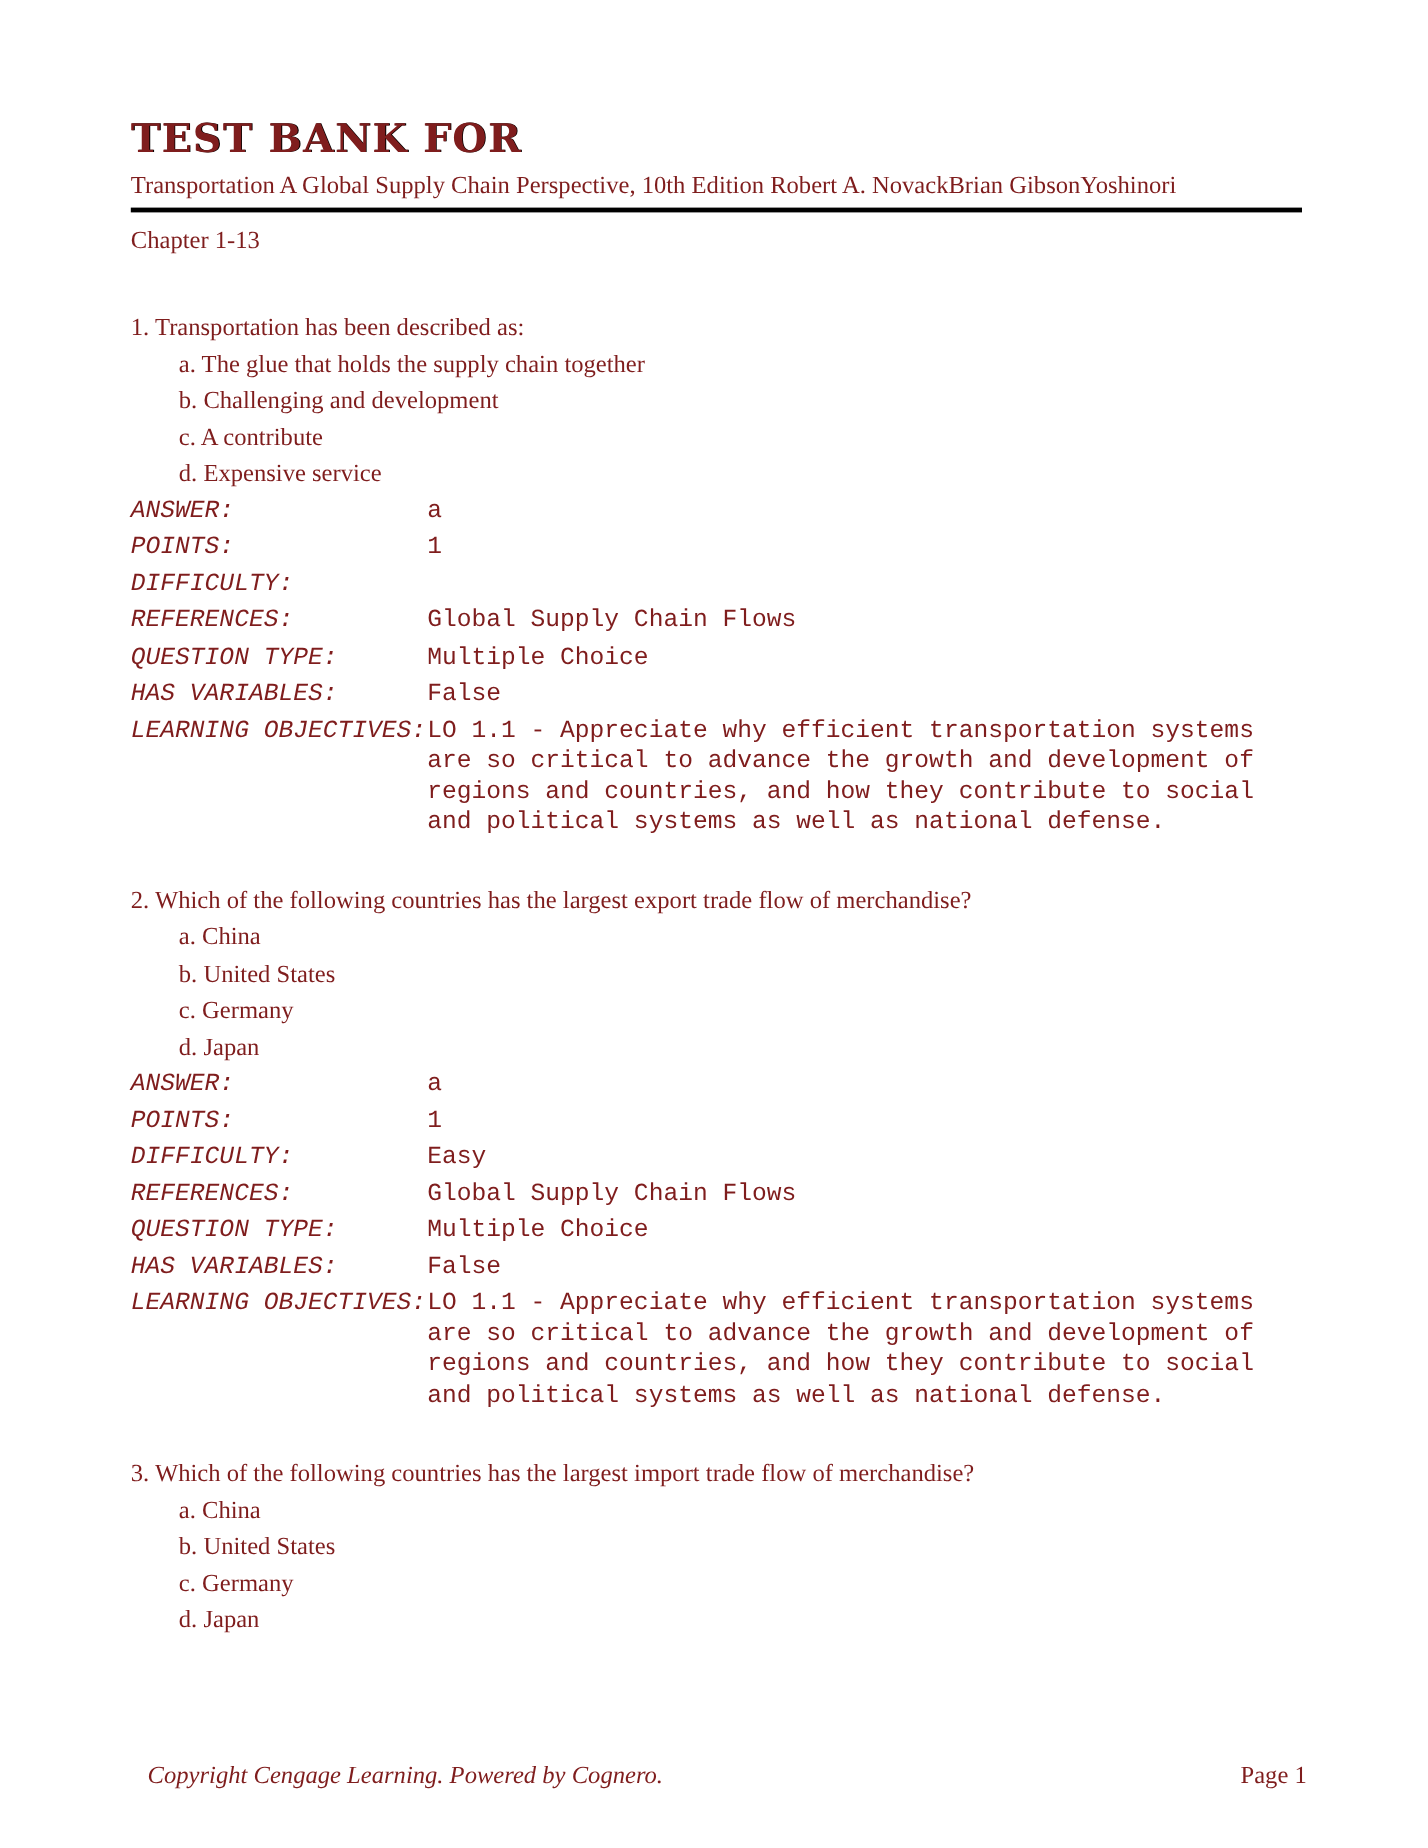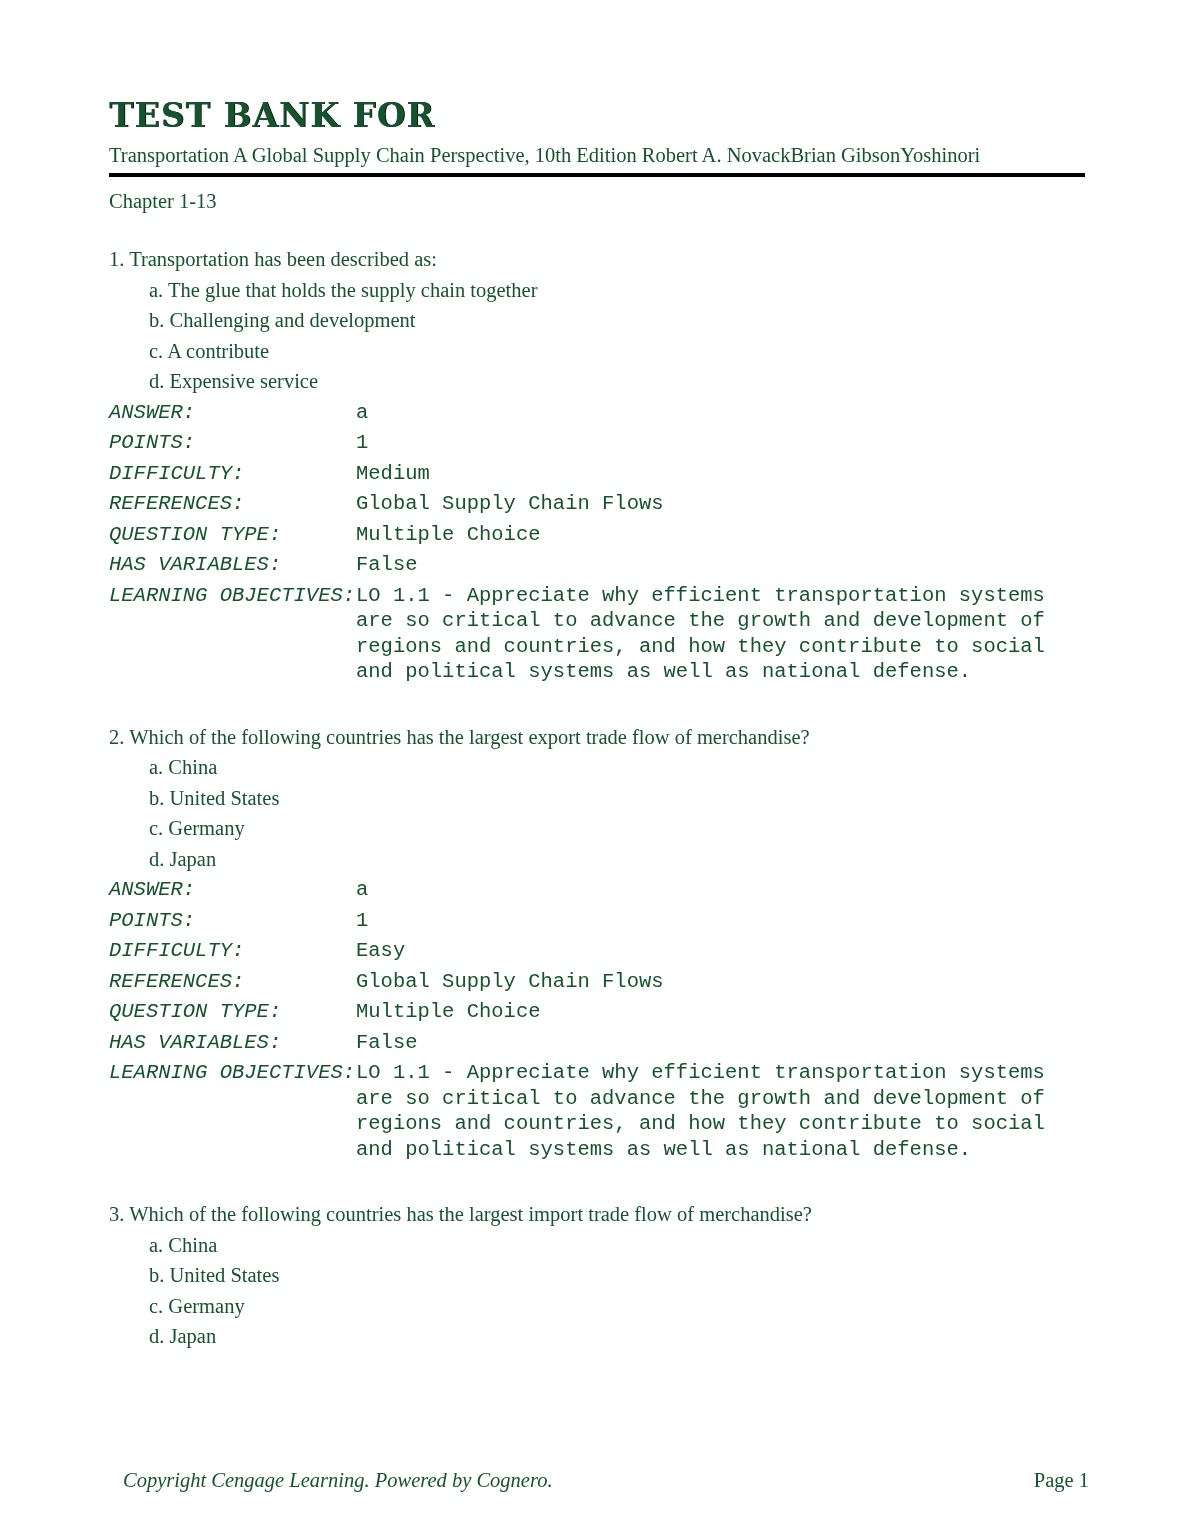--- a/index.html
+++ b/index.html
@@ -3,21 +3,21 @@
 <meta charset="utf-8">
 <style>
   * { box-sizing: border-box; }
   html, body { margin: 0; padding: 0; background: #ffffff; }
   .page {
     position: relative;
     width: 1112px;
     height: 1540px;
     margin: 0 auto;
     background: #ffffff;
-    color: #14532d;
+    color: #7f1d1d;
     font-family: "Liberation Serif", serif;
     font-size: 20.5px;
     overflow: hidden;
   }
   .content {
     position: absolute;
     left: 70px;
     right: 66px;
     top: 0;
   }
@@ -46,21 +46,21 @@
   }
   .chapter-heading {
     margin-top: 52px;
     line-height: 26px;
     font-weight: bold;
   }
   .chapter-heading .underlined {
     border-bottom: 2px solid #000;
     padding-bottom: 1px;
   }
-  .q-block-first { margin-top: 32px; }
+  .q-block-first { margin-top: 46px; }
   .q-block { margin-top: 40px; }
   .q-line {
     line-height: 25.5px;
     margin-bottom: 5px;
   }
   .option {
     margin-left: 40px;
     line-height: 25.5px;
     margin-bottom: 5px;
   }
@@ -114,21 +114,20 @@
       <div class="meta-row">
           <span class="meta-label">ANSWER:</span>
           <span class="meta-value">a</span>
         </div>
       <div class="meta-row">
           <span class="meta-label">POINTS:</span>
           <span class="meta-value">1</span>
         </div>
       <div class="meta-row">
           <span class="meta-label">DIFFICULTY:</span>
-          <span class="meta-value">Medium</span>
         </div>
       <div class="meta-row">
           <span class="meta-label">REFERENCES:</span>
           <span class="meta-value">Global Supply Chain Flows</span>
         </div>
       <div class="meta-row">
           <span class="meta-label">QUESTION TYPE:</span>
           <span class="meta-value">Multiple Choice</span>
         </div>
       <div class="meta-row">

